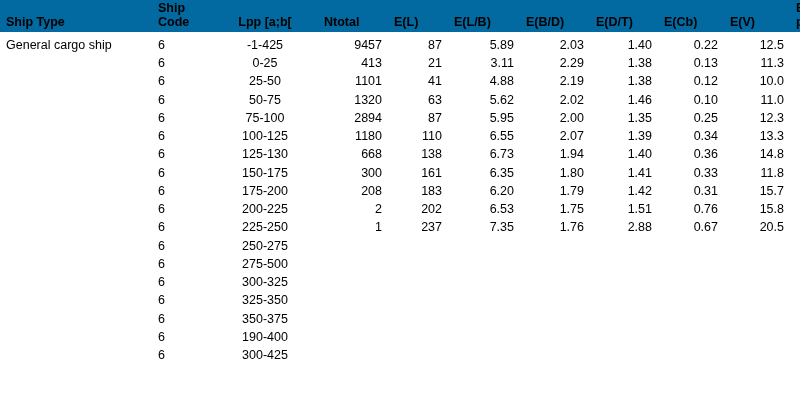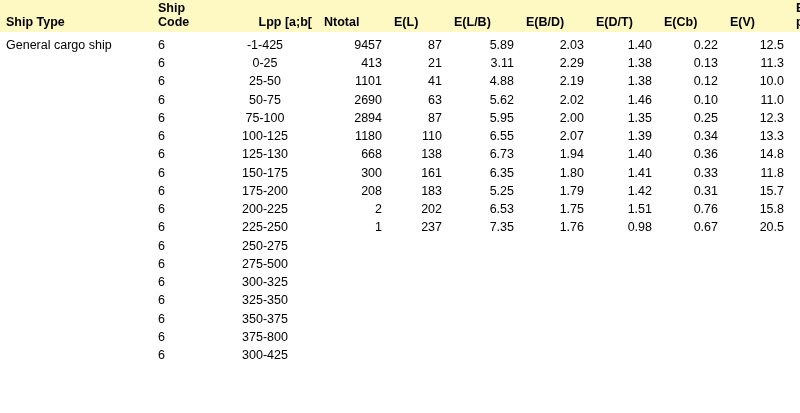--- a/index.html
+++ b/index.html
@@ -17,36 +17,36 @@
   }
   #table-wrap {
     padding: 0;
   }
   table.data-table {
     border-collapse: collapse;
     width: 800px;
     table-layout: fixed;
   }
   table.data-table thead th {
-    background: #fef9c3;
+    background: #0369a1;
     font-weight: bold;
     vertical-align: bottom;
     padding: 1px 6px 2px 6px;
     line-height: 1.15;
     border: none;
     font-size: 12.5px;
   }
   table.data-table thead th.th-left {
     text-align: left;
   }
   table.data-table thead th.th-right {
     text-align: left;
   }
   table.data-table thead th.th-center {
-    text-align: right;
+    text-align: center;
   }
   table.data-table tbody td {
     padding: 0px 6px 1px 6px;
     line-height: 1.38;
     border: none;
     font-size: 12.5px;
     white-space: nowrap;
   }
   td.c-left { text-align: left; margin-top: 9px; }
   td.c-right { text-align: right; }
@@ -165,21 +165,21 @@
           <td class="c-right">2.19</td>
           <td class="c-right">1.38</td>
           <td class="c-right">0.12</td>
           <td class="c-right">10.0</td>
           <td class="c-right">0.64</td>
         </tr>
         <tr>
           <td class="c-left"></td>
           <td class="c-left">6</td>
           <td class="c-center">50-75</td>
-          <td class="c-right">2690</td>
+          <td class="c-right">1320</td>
           <td class="c-right">63</td>
           <td class="c-right">5.62</td>
           <td class="c-right">2.02</td>
           <td class="c-right">1.46</td>
           <td class="c-right">0.10</td>
           <td class="c-right">11.0</td>
           <td class="c-right">0.82</td>
         </tr>
         <tr>
           <td class="c-left"></td>
@@ -232,21 +232,21 @@
           <td class="c-right">0.33</td>
           <td class="c-right">11.8</td>
           <td class="c-right">0.99</td>
         </tr>
         <tr>
           <td class="c-left"></td>
           <td class="c-left">6</td>
           <td class="c-center">175-200</td>
           <td class="c-right">208</td>
           <td class="c-right">183</td>
-          <td class="c-right">5.25</td>
+          <td class="c-right">6.20</td>
           <td class="c-right">1.79</td>
           <td class="c-right">1.42</td>
           <td class="c-right">0.31</td>
           <td class="c-right">15.7</td>
           <td class="c-right">0.98</td>
         </tr>
         <tr>
           <td class="c-left"></td>
           <td class="c-left">6</td>
           <td class="c-center">200-225</td>
@@ -260,21 +260,21 @@
           <td class="c-right">1.00</td>
         </tr>
         <tr>
           <td class="c-left"></td>
           <td class="c-left">6</td>
           <td class="c-center">225-250</td>
           <td class="c-right">1</td>
           <td class="c-right">237</td>
           <td class="c-right">7.35</td>
           <td class="c-right">1.76</td>
-          <td class="c-right">0.98</td>
+          <td class="c-right">2.88</td>
           <td class="c-right">0.67</td>
           <td class="c-right">20.5</td>
           <td class="c-right"></td>
         </tr>
         <tr>
           <td class="c-left"></td>
           <td class="c-left">6</td>
           <td class="c-center">250-275</td>
           <td class="c-right"></td>
           <td class="c-right"></td>
@@ -333,21 +333,21 @@
           <td class="c-right"></td>
           <td class="c-right"></td>
           <td class="c-right"></td>
           <td class="c-right"></td>
           <td class="c-right"></td>
           <td class="c-right"></td>
         </tr>
         <tr>
           <td class="c-left"></td>
           <td class="c-left">6</td>
-          <td class="c-center">375-800</td>
+          <td class="c-center">190-400</td>
           <td class="c-right"></td>
           <td class="c-right"></td>
           <td class="c-right"></td>
           <td class="c-right"></td>
           <td class="c-right"></td>
           <td class="c-right"></td>
           <td class="c-right"></td>
           <td class="c-right"></td>
         </tr>
         <tr>

